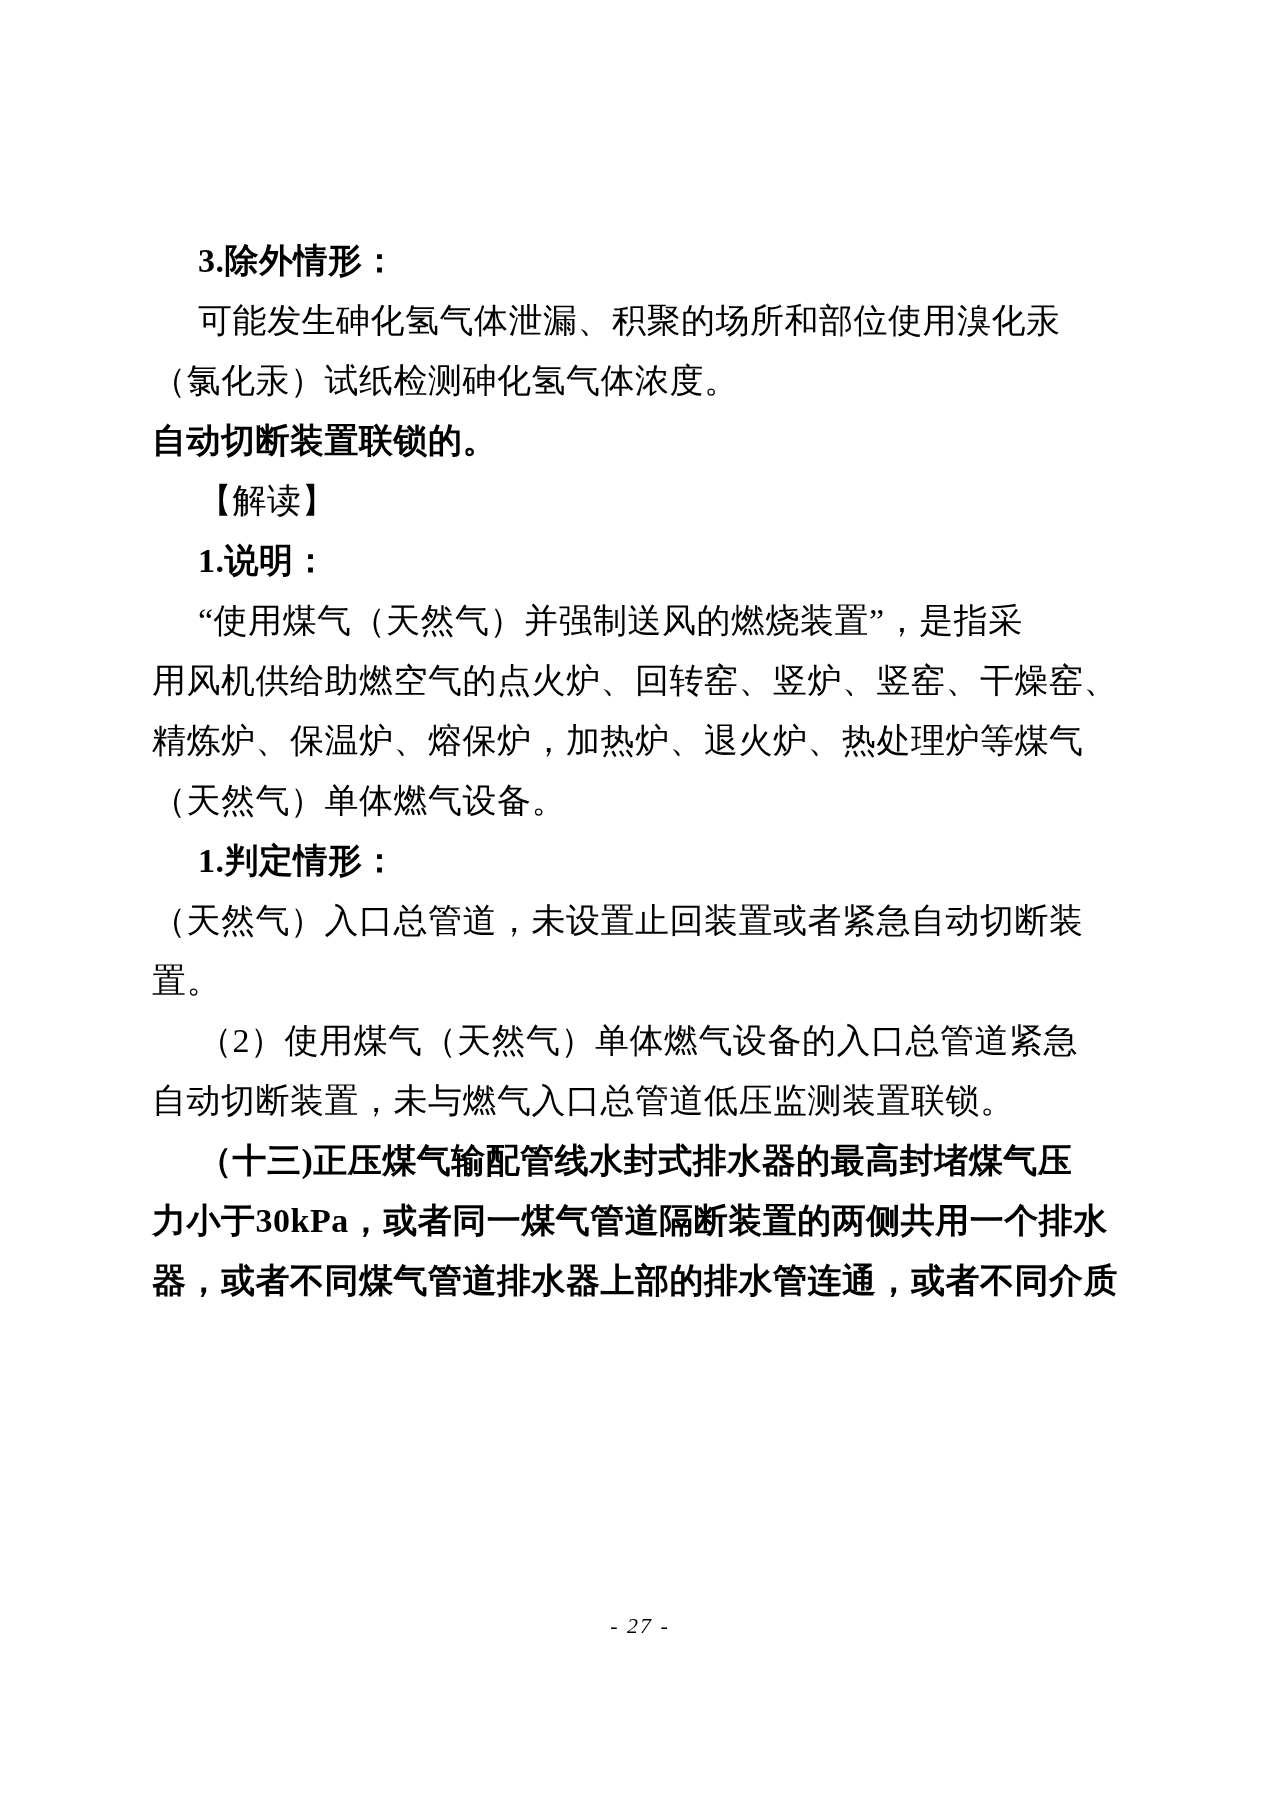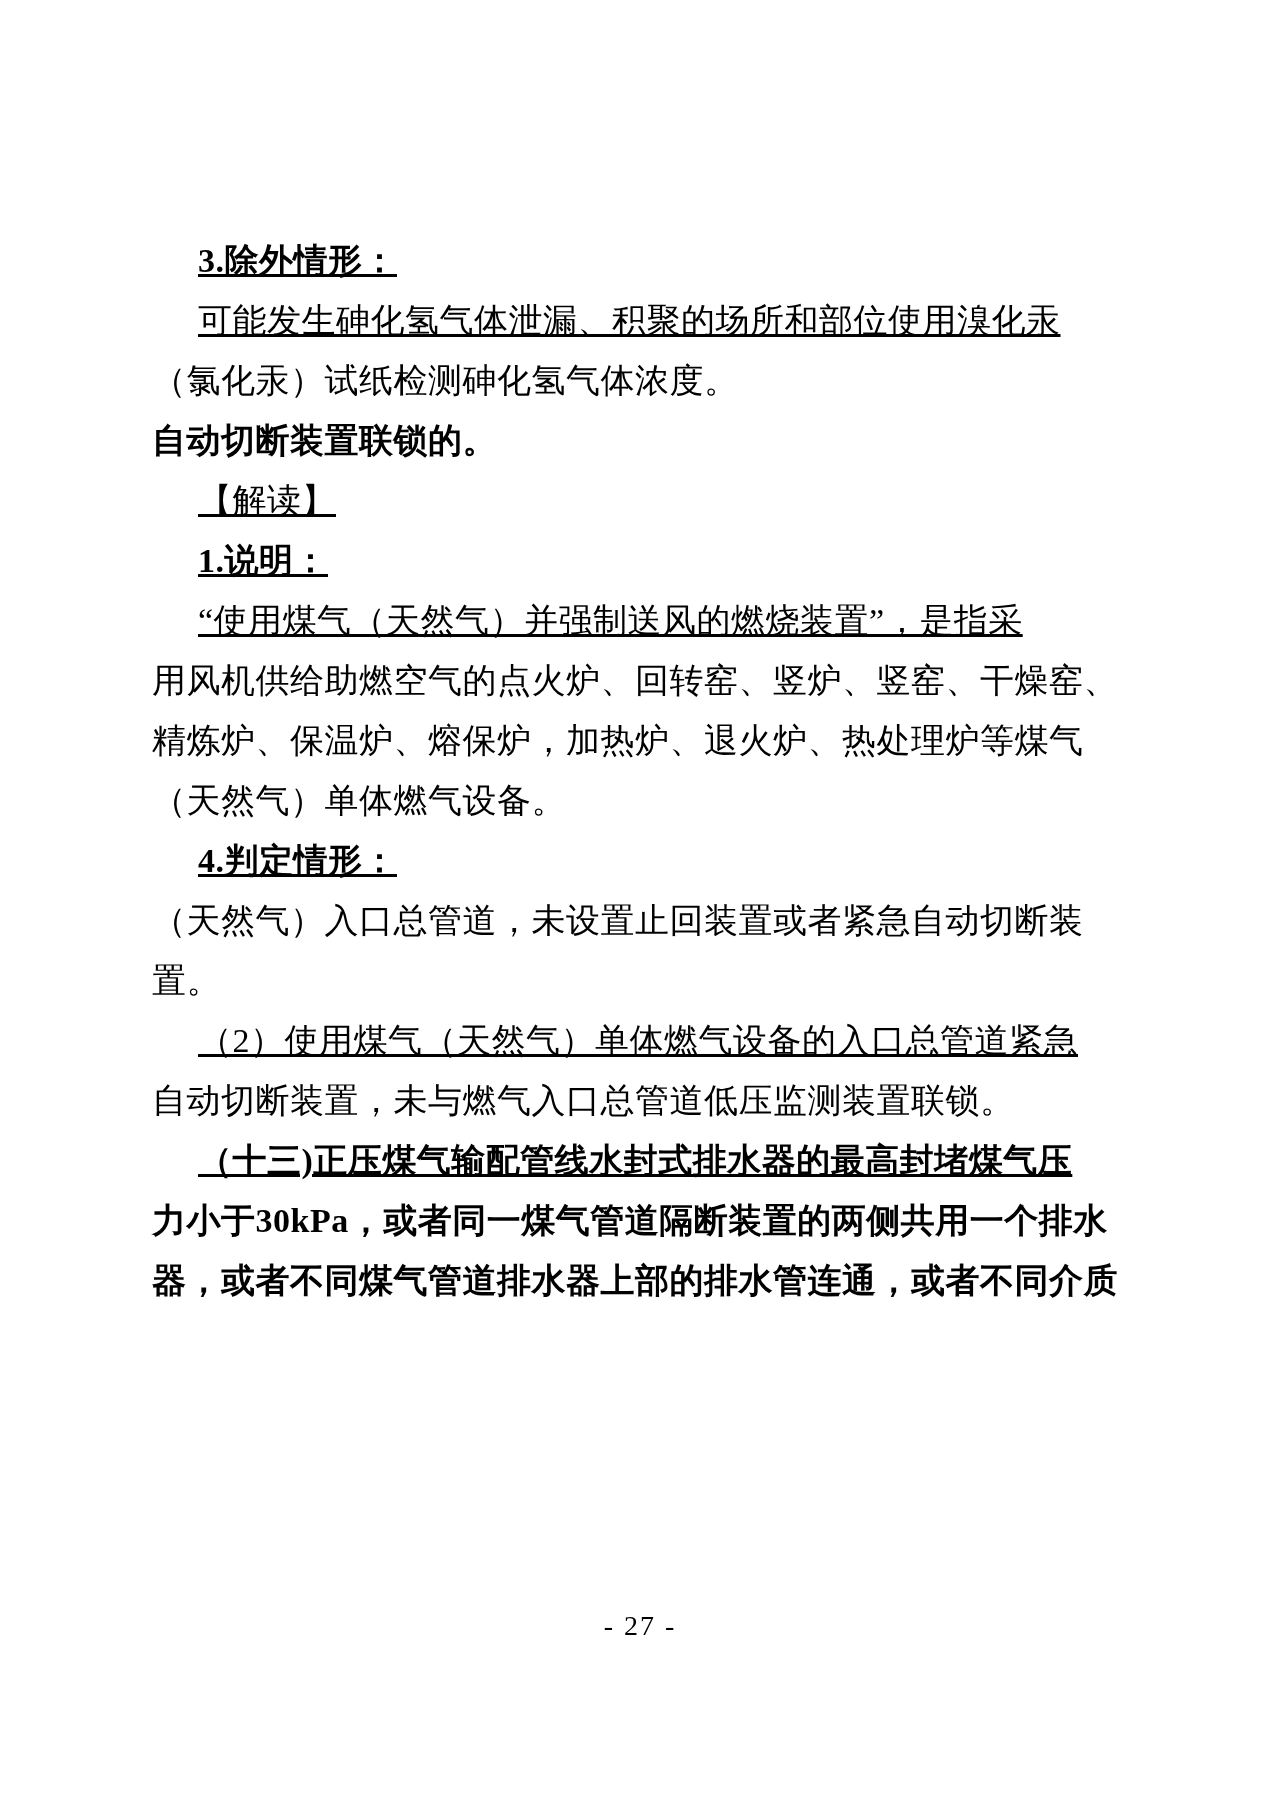--- a/index.html
+++ b/index.html
@@ -27,56 +27,56 @@
       width: 1000px;
     }
     .line {
       font-size: 34px;
       line-height: 60px;
       white-space: nowrap;
       letter-spacing: 0.5px;
     }
     .indent {
       padding-left: 46px;
-      text-decoration: underline;
     }
     .bold {
       font-weight: bold;
     }
     .footer {
       position: absolute;
       top: 1606px;
       left: 0;
       width: 1280px;
       text-align: center;
     }
     .page-number {
-      font-size: 28px;
+      font-size: 22px;
       line-height: 40px;
       letter-spacing: 2px;
       display: inline-block;
+      font-style: italic;
     }
   </style>
 </head>
 <body>
 
 <div class="page">
 
   <div class="text-block">
     <div class="line bold indent">3.除外情形：</div>
     <div class="line indent">可能发生砷化氢气体泄漏、积聚的场所和部位使用溴化汞</div>
     <div class="line">（氯化汞）试纸检测砷化氢气体浓度。</div>
     <div class="line bold">自动切断装置联锁的。</div>
     <div class="line indent">【解读】</div>
     <div class="line bold indent">1.说明：</div>
     <div class="line indent">“使用煤气（天然气）并强制送风的燃烧装置”，是指采</div>
     <div class="line">用风机供给助燃空气的点火炉、回转窑、竖炉、竖窑、干燥窑、</div>
     <div class="line">精炼炉、保温炉、熔保炉，加热炉、退火炉、热处理炉等煤气</div>
     <div class="line">（天然气）单体燃气设备。</div>
-    <div class="line bold indent">4.判定情形：</div>
+    <div class="line bold indent">1.判定情形：</div>
     <div class="line">（天然气）入口总管道，未设置止回装置或者紧急自动切断装</div>
     <div class="line">置。</div>
     <div class="line indent">（2）使用煤气（天然气）单体燃气设备的入口总管道紧急</div>
     <div class="line">自动切断装置，未与燃气入口总管道低压监测装置联锁。</div>
     <div class="line bold indent">（十三)正压煤气输配管线水封式排水器的最高封堵煤气压</div>
     <div class="line bold">力小于30kPa，或者同一煤气管道隔断装置的两侧共用一个排水</div>
     <div class="line bold">器，或者不同煤气管道排水器上部的排水管连通，或者不同介质</div>
   </div>
 
   <div class="footer">

